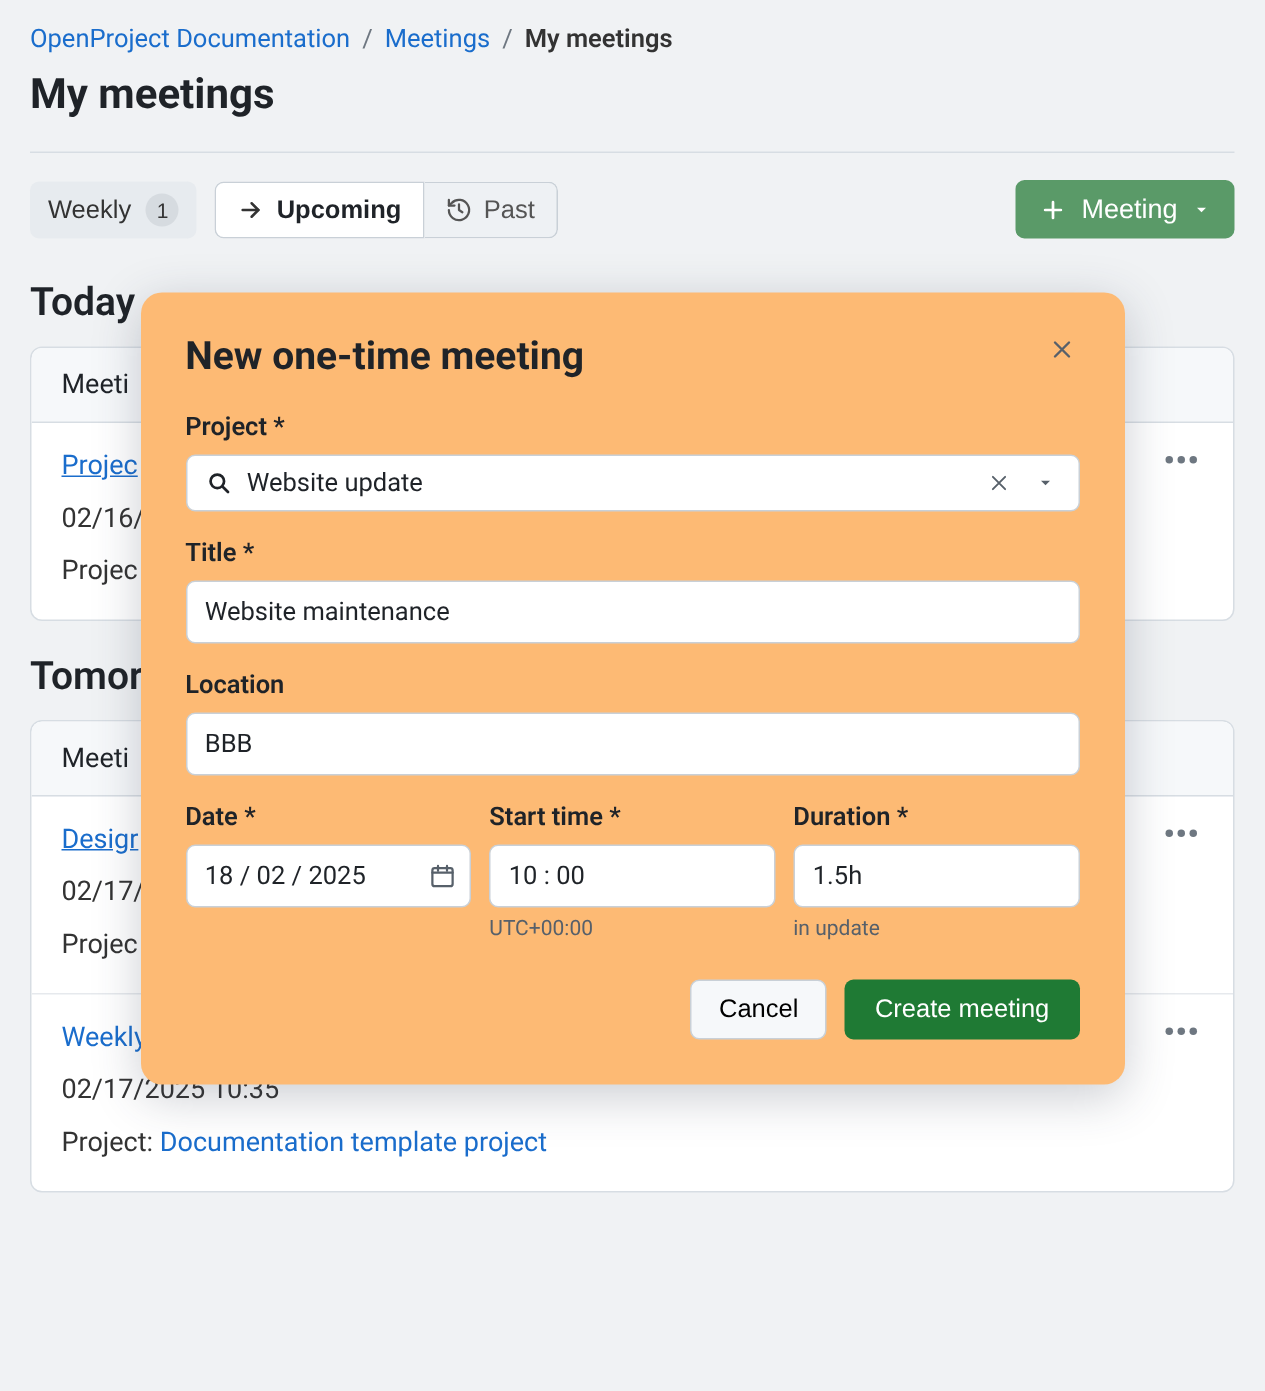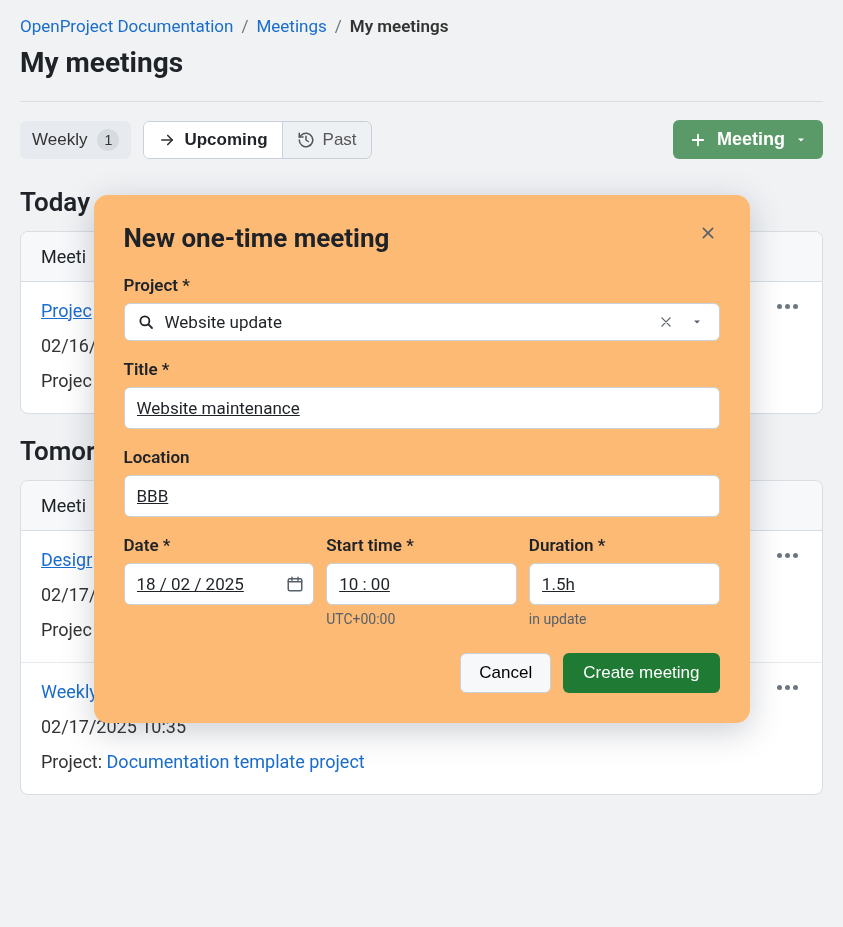--- a/index.html
+++ b/index.html
@@ -104,21 +104,20 @@
     background: #5a9a68;
     color: #fff;
     border: none;
     border-radius: 6px;
     padding: 9px 16px;
     font-size: 18px;
     display: inline-flex;
     align-items: center;
     gap: 10px;
     cursor: pointer;
-    font-weight: bold;
   }
   .section-title {
     font-size: 26px;
     font-weight: 600;
     margin: 10px 0 14px;
   }
   .meeting-card {
     background: #fff;
     border: 1px solid #d7dde3;
     border-radius: 8px;
@@ -234,21 +233,20 @@
     padding: 0 4px;
   }
   .text-input {
     width: 100%;
     border: 1px solid #c9d0d7;
     border-radius: 6px;
     padding: 10px 12px;
     font-size: 17px;
     font-family: inherit;
     color: #1f2328;
-    text-decoration: underline;
   }
   .row3 {
     display: flex;
     gap: 12px;
   }
   .row3 > div:nth-child(1) { flex: 1; }
   .row3 > div:nth-child(2) { flex: 1; }
   .row3 > div:nth-child(3) { flex: 1; }
   .date-wrap {
     position: relative;

